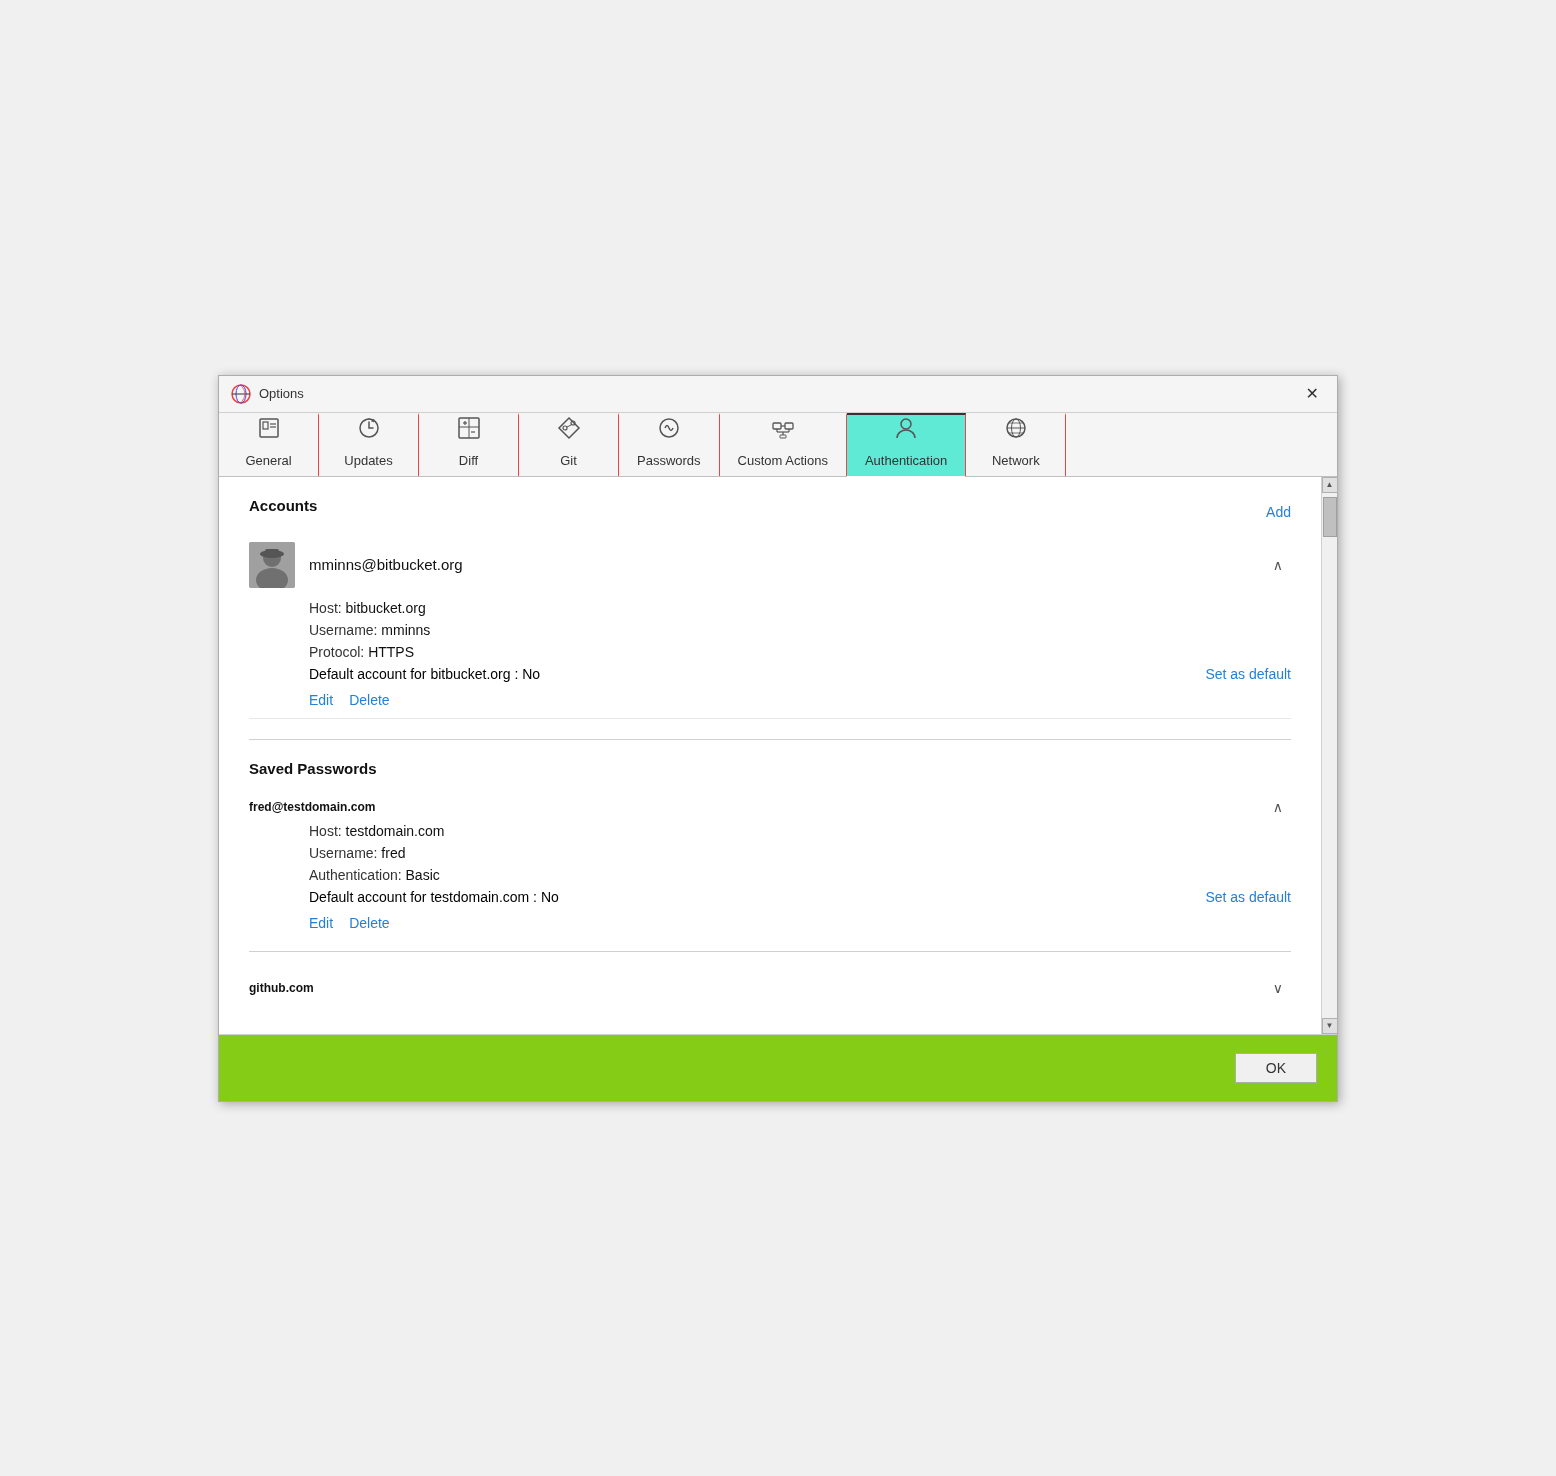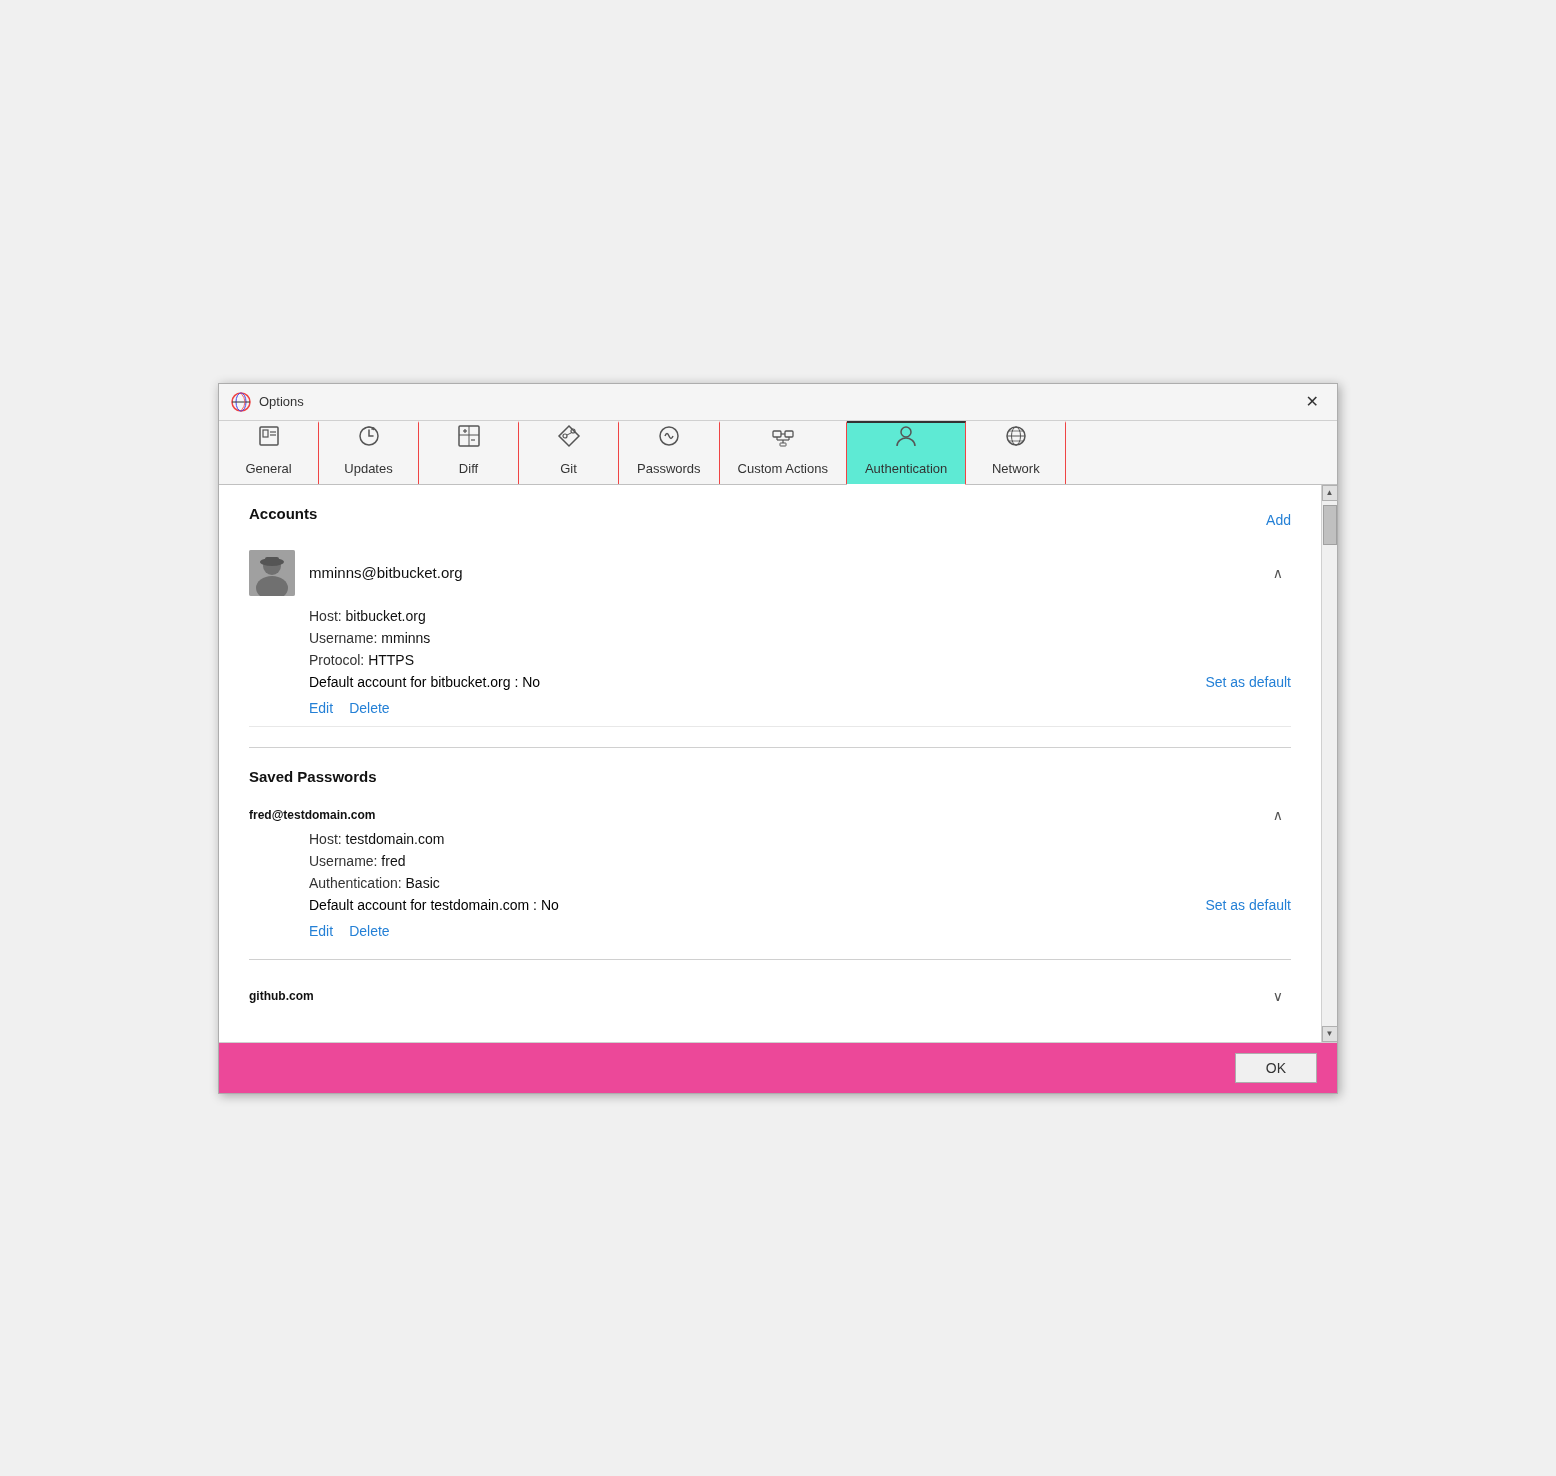--- a/index.html
+++ b/index.html
@@ -243,22 +243,22 @@
       padding: 4px 0;
     }
     .password-name {
       font-weight: bold;
       font-size: 12px;
       color: #111;
     }
 
     .footer {
       border-top: 1px solid #d0d0d0;
-      background: #ec4899;
-      padding: 10px 20px;
+      background: #84cc16;
+      padding: 18px 20px;
       display: flex;
       justify-content: flex-end;
     }
     .ok-button {
       padding: 6px 30px;
       background: #f0f0f0;
       border: 1px solid #adadad;
       font-size: 14px;
       cursor: pointer;
       color: #333;

